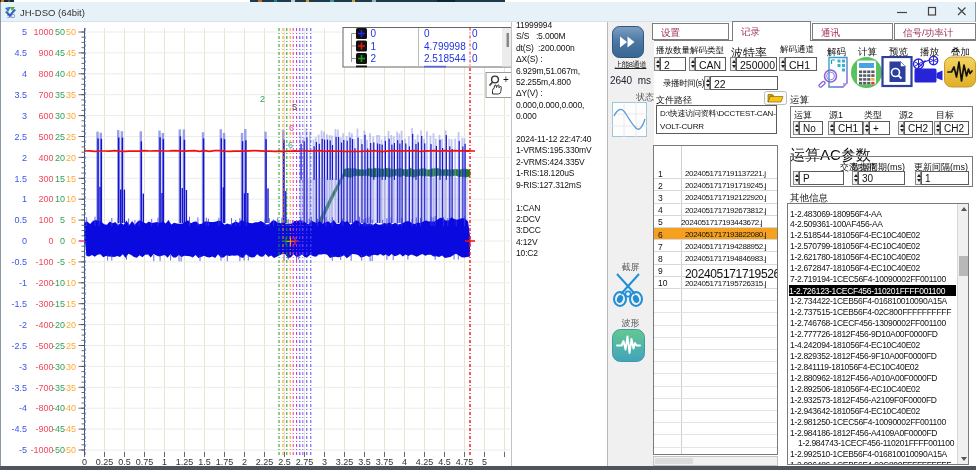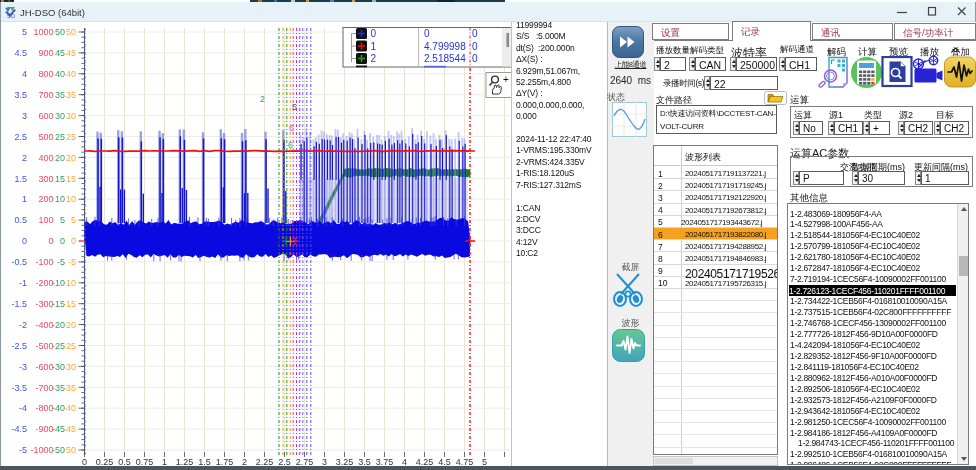--- a/index.html
+++ b/index.html
@@ -383,21 +383,21 @@
     <div>6.929m,51.067m,</div>
     <div>52.255m,4.800</div>
     <div>ΔY(V) :</div>
     <div>0.000,0.000,0.000,</div>
     <div>0.000</div>
     <div>&nbsp;</div>
     <div>2024-11-12 22:47:40</div>
     <div>1-VRMS:195.330mV</div>
     <div>2-VRMS:424.335V</div>
     <div>1-RIS:18.120uS</div>
-    <div>7-RIS:127.312mS</div>
+    <div>9-RIS:127.312mS</div>
     <div>&nbsp;</div>
     <div>1:CAN</div>
     <div>2:DCV</div>
     <div>3:DCC</div>
     <div>4:12V</div>
     <div>10:C2</div>
   </div>
 
 <div class="abs" style="left:607px;top:22px;width:47px;height:444px;background:#f0f0f0;border-left:1px solid #b8b8b8"></div>
 <svg class="abs" style="left:612px;top:26px" width="32" height="32" viewBox="0 0 32 32">
@@ -408,21 +408,21 @@
         <stop offset="1" stop-color="#3a6593"></stop>
       </linearGradient>
     </defs>
  <rect x="0.5" y="0.5" width="31" height="31" rx="7" fill="url(#bb)" stroke="#2e5580"></rect>
  <path d="M8 10.5 L15 16 L8 21.5 Z" fill="#fff"></path>
  <path d="M15.5 10.5 L22.5 16 L15.5 21.5 Z" fill="#fff"></path>
  <rect x="23" y="9" width="3" height="14" fill="#fff" opacity="0"></rect>
 </svg>
 <div class="abs" style="left:607px;top:60px;width:47px;text-align:center;font-size:7.5px;color:#222;text-decoration:underline;letter-spacing:-0.5px">上能8通道</div>
 <div class="abs" style="left:607px;top:75px;width:47px;text-align:center;font-size:10px;color:#223">2640&nbsp; ms</div>
-<div class="abs" style="left:607px;top:91px;width:47px;text-align:left;font-size:9px;color:#555">状态</div>
+<div class="abs" style="left:607px;top:91px;width:47px;text-align:right;font-size:9px;color:#555">状态</div>
 <svg class="abs" style="left:612px;top:102px" width="35" height="35" viewBox="0 0 35 35">
  <rect x="0.5" y="0.5" width="34" height="34" fill="#fdfdfd" stroke="#9ec7dc"></rect>
  <path d="M0 12H35M0 24H35M12 0V35M24 0V35" stroke="#e4e4e4" stroke-width="0.8"></path>
  <path d="M2 14 Q8 2 14 12 T23 25 Q28 32 33 17" fill="none" stroke="#5b9bd5" stroke-width="1.3"></path>
 </svg>
 <div class="abs" style="left:607px;top:261px;width:47px;text-align:center;font-size:9px;color:#555">截屏</div>
 <svg class="abs" style="left:613px;top:272px" width="30" height="36" viewBox="0 0 30 36">
  <g stroke="#1f8fd6" stroke-width="2" fill="none">
   <path d="M4 2 L22 22"></path>
       <path d="M26 2 L8 22"></path>
@@ -566,36 +566,33 @@
 <div class="spin" style="left:793px;top:121px"></div>
 <div class="inp" style="left:799px;top:121px;width:24px;font-size:10px">No</div>
 <div class="spin" style="left:828px;top:121px"></div>
 <div class="inp" style="left:834px;top:121px;width:29px;font-size:10px">CH1</div>
 <div class="spin" style="left:863px;top:121px"></div>
 <div class="inp" style="left:869px;top:121px;width:21px;font-size:10px">+</div>
 <div class="spin" style="left:898px;top:121px"></div>
 <div class="inp" style="left:904px;top:121px;width:29px;font-size:10px">CH2</div>
 <div class="spin" style="left:934px;top:121px"></div>
 <div class="inp" style="left:940px;top:121px;width:29px;font-size:10px">CH2</div>
-<div class="lbl" style="left:790px;top:146px;font-size:11px">运算AC参数</div>
+<div class="lbl" style="left:790px;top:146px;font-size:15px">运算AC参数</div>
 <div class="gb" style="left:790px;top:156px;width:183px;height:31px"></div>
 <div class="lbl" style="left:840px;top:161px">交流功能</div>
 <div class="lbl" style="left:851px;top:161px">数据周期(ms)</div>
 <div class="lbl" style="left:914px;top:161px">更新间隔(ms)</div>
 <div class="spin" style="left:793px;top:171px"></div>
 <div class="inp" style="left:799px;top:171px;width:45px;font-size:10px">P</div>
 <div class="spin" style="left:852px;top:171px"></div>
 <div class="inp" style="left:858px;top:171px;width:47px;font-size:10px">30</div>
 <div class="spin" style="left:915px;top:171px"></div>
 <div class="inp" style="left:921px;top:171px;width:48px;font-size:10px">1</div>
 <div class="lbl" style="left:790px;top:192px;font-size:9.5px">其他信息</div>
 <div class="abs" style="left:653px;top:145px;width:125px;height:310px;background:#fff;border:1px solid #7a7a7a;overflow:hidden">
-    <div style="position:absolute;left:0;top:0;width:100%;height:20px;border-bottom:1px solid #c8c8c8">
-      <div style="position:absolute;left:31px;top:5px;font-size:9px;color:#111">波形列表</div>
-    </div>
     <div style="position:absolute;left:27px;top:0;width:1px;height:310px;background:#d0d0d0"></div>
     <div style="position:absolute;left:0;top:21px;width:100%;height:12.2px;border-bottom:1px solid #d8d8d8">
       <span style="position:absolute;left:4px;top:1.5px;font-size:8.5px;color:#111">1</span>
       <span style="position:absolute;left:31px;top:2px;font-size:8px;letter-spacing:-0.35px;color:#111">2024051717191137221.j</span>
     </div>
     <div style="position:absolute;left:0;top:33.2px;width:100%;height:12.2px;border-bottom:1px solid #d8d8d8">
       <span style="position:absolute;left:4px;top:1.5px;font-size:8.5px;color:#111">2</span>
       <span style="position:absolute;left:31px;top:2px;font-size:8px;letter-spacing:-0.35px;color:#111">2024051717191719245.j</span>
     </div>
     <div style="position:absolute;left:0;top:45.400000000000006px;width:100%;height:12.2px;border-bottom:1px solid #d8d8d8">
@@ -642,21 +639,21 @@
     <div style="position:absolute;left:0;top:252.7999999999999px;width:100%;height:12.2px;border-bottom:1px solid #e4e4e4"></div>
     <div style="position:absolute;left:0;top:264.9999999999999px;width:100%;height:12.2px;border-bottom:1px solid #e4e4e4"></div>
     <div style="position:absolute;left:0;top:277.1999999999999px;width:100%;height:12.2px;border-bottom:1px solid #e4e4e4"></div>
     <div style="position:absolute;left:0;top:289.39999999999986px;width:100%;height:12.2px;border-bottom:1px solid #e4e4e4"></div>
     <div style="position:absolute;left:0;top:301.59999999999985px;width:100%;height:12.2px;border-bottom:1px solid #e4e4e4"></div>
   </div>
 <div class="abs" style="left:653px;top:456px;width:125px;height:10px;background:#f1f1f1;border:1px solid #c4c4c4"></div>
 <div class="abs" style="left:655px;top:458px;width:38px;height:6px;background:#dcdcdc"></div>
 <div class="abs" style="left:787px;top:203px;width:182px;height:262px;background:#fff;border:1px solid #7a7a7a;overflow:hidden">
     <div style="position:absolute;left:2px;top:4.5px;height:10.6px;color:#111;font-size:8.5px;letter-spacing:-0.3px;white-space:nowrap">1-2.483069-180956F4-AA</div>
-    <div style="position:absolute;left:2px;top:15.45px;height:10.6px;color:#111;font-size:8.5px;letter-spacing:-0.3px;white-space:nowrap">1-4.527998-100AF456-AA</div>
+    <div style="position:absolute;left:2px;top:15.45px;height:10.6px;color:#111;font-size:8.5px;letter-spacing:-0.3px;white-space:nowrap">4-2.509361-100AF456-AA</div>
     <div style="position:absolute;left:2px;top:26.4px;height:10.6px;color:#111;font-size:8.5px;letter-spacing:-0.3px;white-space:nowrap">1-2.518544-181056F4-EC10C40E02</div>
     <div style="position:absolute;left:2px;top:37.349999999999994px;height:10.6px;color:#111;font-size:8.5px;letter-spacing:-0.3px;white-space:nowrap">1-2.570799-181056F4-EC10C40E02</div>
     <div style="position:absolute;left:2px;top:48.3px;height:10.6px;color:#111;font-size:8.5px;letter-spacing:-0.3px;white-space:nowrap">1-2.621780-181056F4-EC10C40E02</div>
     <div style="position:absolute;left:2px;top:59.25px;height:10.6px;color:#111;font-size:8.5px;letter-spacing:-0.3px;white-space:nowrap">1-2.672847-181056F4-EC10C40E02</div>
     <div style="position:absolute;left:2px;top:70.2px;height:10.6px;color:#111;font-size:8.5px;letter-spacing:-0.3px;white-space:nowrap">7-2.719194-1CEC56F4-10090002FF001100</div>
     <div style="position:absolute;left:1px;top:81.15px;width:167px;height:10.6px;background:#000;color:#fff;font-size:8.5px;letter-spacing:-0.3px;padding-top:0.5px">1-2.726123-1CECF456-110201FFFF001100</div>
     <div style="position:absolute;left:2px;top:92.10000000000001px;height:10.6px;color:#111;font-size:8.5px;letter-spacing:-0.3px;white-space:nowrap">1-2.734422-1CEB56F4-016810010090A15A</div>
     <div style="position:absolute;left:2px;top:103.05000000000001px;height:10.6px;color:#111;font-size:8.5px;letter-spacing:-0.3px;white-space:nowrap">1-2.737515-1CEB56F4-02C800FFFFFFFFFF</div>
     <div style="position:absolute;left:2px;top:114.00000000000001px;height:10.6px;color:#111;font-size:8.5px;letter-spacing:-0.3px;white-space:nowrap">1-2.746768-1CECF456-13090002FF001100</div>
     <div style="position:absolute;left:2px;top:124.95000000000002px;height:10.6px;color:#111;font-size:8.5px;letter-spacing:-0.3px;white-space:nowrap">1-2.777726-1812F456-9D10A00F0000FD</div>

